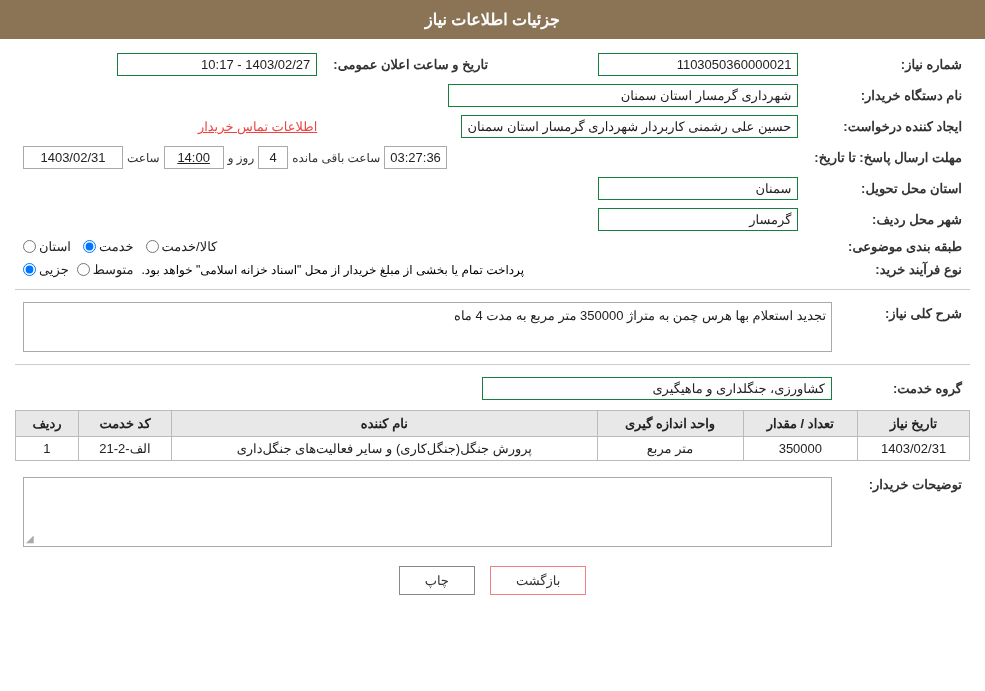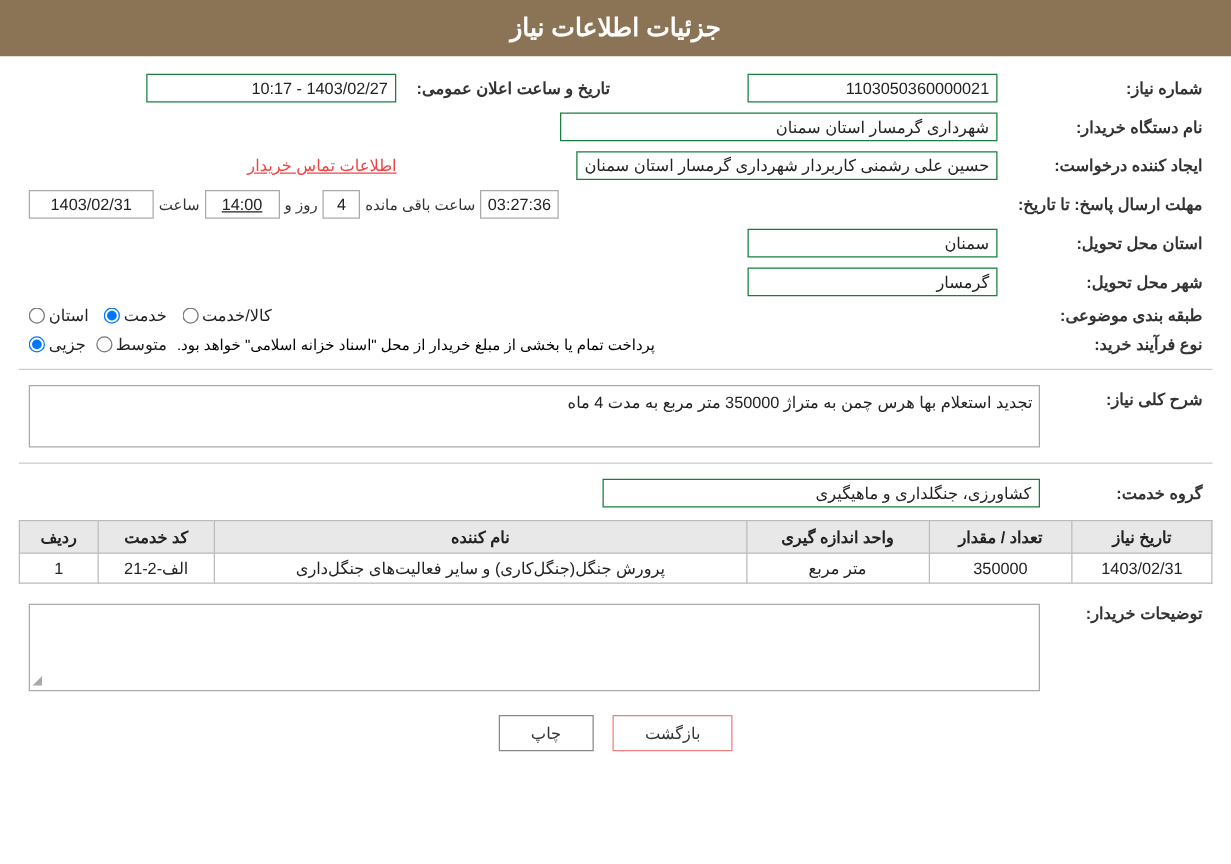--- a/index.html
+++ b/index.html
@@ -14,21 +14,21 @@
       max-width: 985px;
       margin: 0 auto;
       background: #fff;
       min-height: 691px;
     }
     .header-bar {
       background: #8B7355;
       color: #fff;
       text-align: center;
       padding: 10px 0;
-      font-size: 20px;
+      font-size: 16px;
       font-weight: bold;
     }
     .main-content {
       padding: 10px 15px;
     }
     .section-header {
       background: #d9d9d9;
       border: 1px solid #bbb;
       padding: 5px 10px;
       font-weight: bold;
@@ -225,21 +225,21 @@
       </tr>
 
       <tr>
         <td class="label-cell">استان محل تحویل:</td>
         <td class="value-cell" colspan="3">
           <span class="input-box">سمنان</span>
         </td>
       </tr>
 
       <tr>
-        <td class="label-cell">شهر محل تحویل:</td>
+        <td class="label-cell">شهر محل ردیف:</td>
         <td class="value-cell" colspan="3">
           <span class="input-box">گرمسار</span>
         </td>
       </tr>
 
       <tr>
         <td class="label-cell">طبقه بندی موضوعی:</td>
         <td class="value-cell" colspan="3">
           <div class="radio-group">
             <div class="radio-item">

